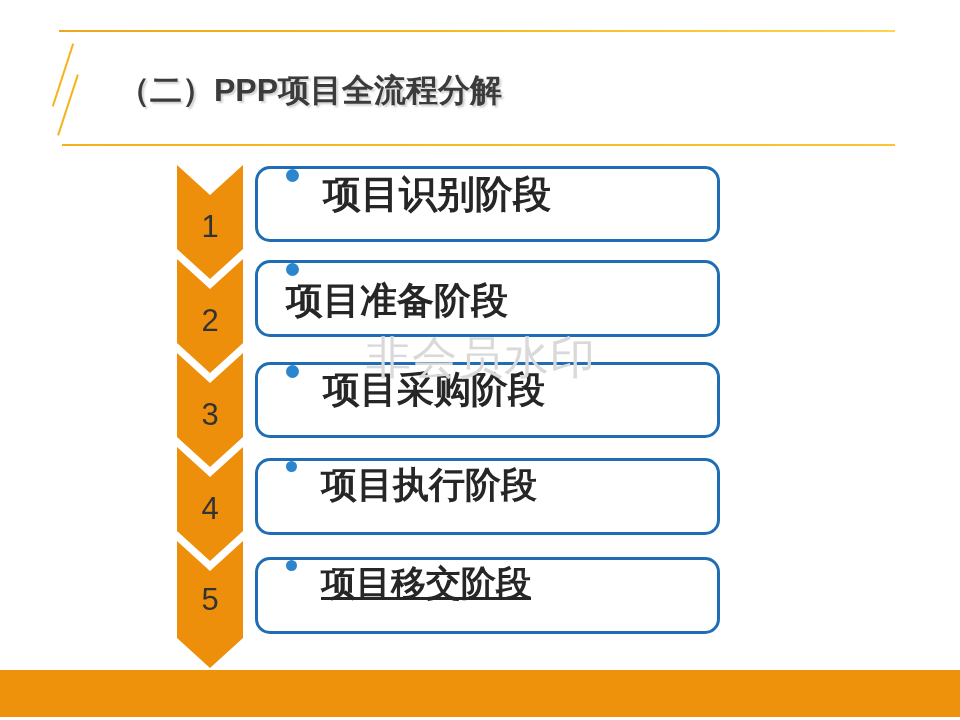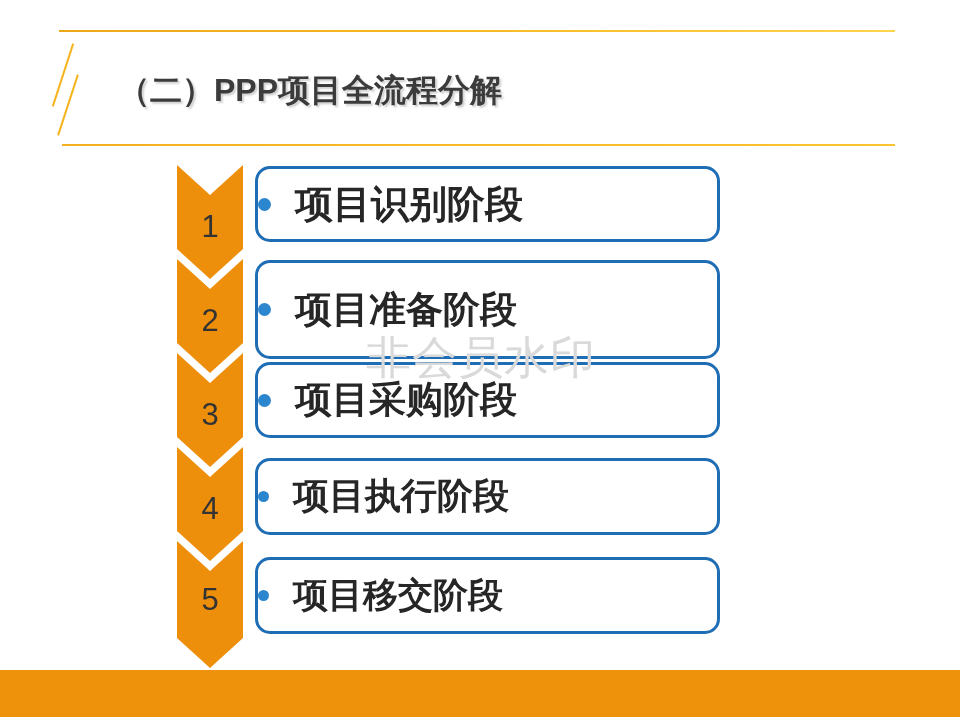--- a/index.html
+++ b/index.html
@@ -46,41 +46,42 @@
   }
   .chev1{top:165px;} .chev2{top:259px;} .chev3{top:353px;} .chev4{top:447px;}
   .chev5{top:541px;height:127px;}
   .chev5 span{padding-top:0;padding-bottom:9px;}
 
   
   .stage{
     position:absolute;left:255px;width:465px;box-sizing:border-box;
     background:#ffffff;
     border:3px solid #1E6DB5;border-radius:15px;
-    display:flex;align-items:center;
+    display:flex;align-items:flex-start;
+    padding-left:28px;
     z-index:1;
   }
   .stage .bullet{
     border-radius:50%;background:#2C86CE;flex:0 0 auto;
     margin-right:24px;
   }
   .stage .label{
     font-weight:700;color:#262626;white-space:nowrap;
   }
   .stage1{top:166px;height:76px;}
-  .stage2{top:260px;height:99px;}
+  .stage2{top:260px;height:77px;flex-direction:column;}
   .stage3{top:362px;height:76px;}
   .stage4{top:458px;height:77px;}
   .stage5{top:557px;height:77px;}
   .stage1 .bullet,.stage2 .bullet,.stage3 .bullet{width:13px;height:13px;}
   .stage4 .bullet,.stage5 .bullet{width:11px;height:11px;}
   .stage1 .label{font-size:38px;}
   .stage2 .label,.stage3 .label{font-size:37px;}
   .stage4 .label{font-size:36px;}
-  .stage5 .label{font-size:35px;}
+  .stage5 .label{font-size:35px;text-decoration:underline;}
 
   
   .watermark{
     position:absolute;left:481px;top:328px;transform:translateX(-50%);
     font-size:45px;color:#D9D9D9;letter-spacing:1px;white-space:nowrap;
     z-index:5;pointer-events:none;
   }
 
   
   .footer-bar{

